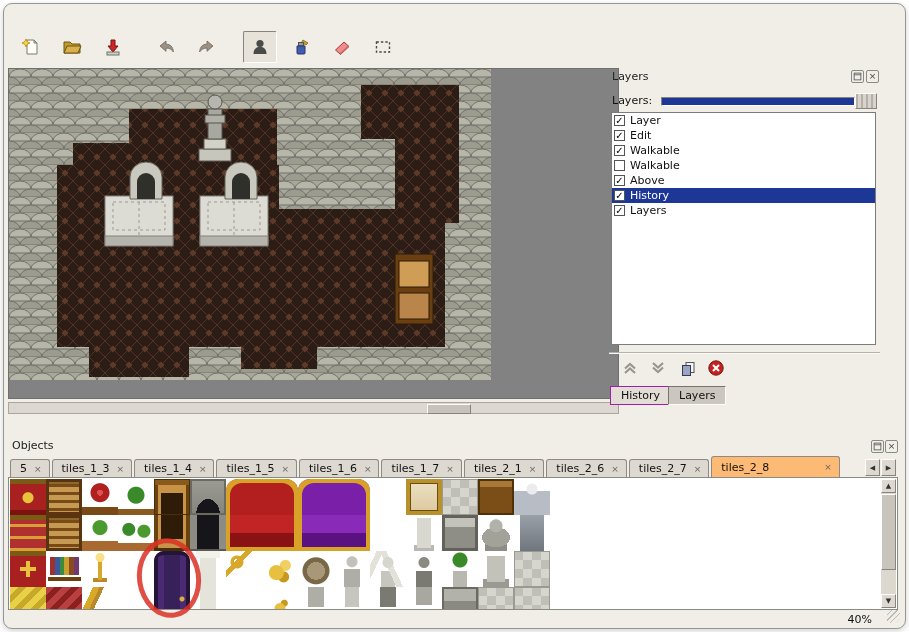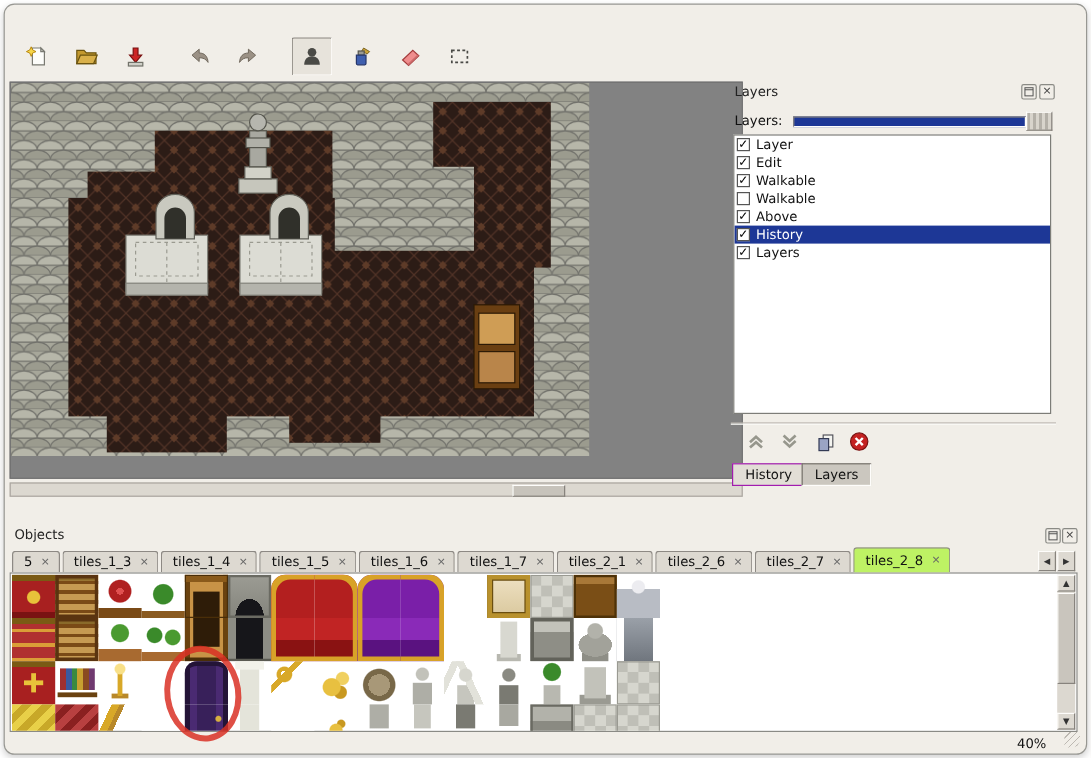--- a/index.html
+++ b/index.html
@@ -39,21 +39,21 @@
   .cb { width:11px; height:11px; flex:none; background:#fff; border:1px solid #555; margin-right:5px; font-size:10px; line-height:10px; text-align:center; color:#000; box-sizing:border-box; }
   .panel-sep { position:absolute; left:0; top:284px; width:271px; border-top:1px solid #b6b2ab; border-bottom:1px solid #fbfaf7; }
   .layer-btn { position:absolute; top:290px; width:22px; height:20px; display:flex; align-items:center; justify-content:center; }
   .dock-tab { position:absolute; top:318px; height:19px; padding:0 10px; display:flex; align-items:center; background:#e2ded6; border:1px solid #a21caf; box-sizing:border-box;justify-content:center; }
   .dock-tab.active { background:#cbc7bf; border-color:#77736d #fefdfb #fefdfb #77736d; }
 
   
   .tilesets-panel { position:absolute; left:8px; top:438px; width:890px; height:176px; font-size:11px; }
   .ts-tabbar { position:absolute; left:2px; top:17px; right:36px; height:22px; display:flex; align-items:flex-end; overflow:hidden; }
   .ts-tab { display:inline-flex; align-items:center; height:18px; padding:0 7px 0 9px; margin-right:2px; background:#ddd9d1; border:1px solid #8d8984; border-bottom:none; border-radius:3px 3px 0 0; white-space:nowrap; box-sizing:border-box; flex:none; }
-  .ts-tab.active { background:#bef264; height:21px; position:relative; z-index:2; }
+  .ts-tab.active { background:#fdba74; height:21px; position:relative; z-index:2;gap:48px; }
   .ts-close { margin-left:7px; font-size:9px; color:#666; }
   .tab-arrow { position:absolute; top:21px; width:15px; height:17px; background:#ddd9d1; font-size:7px; display:flex; align-items:center; justify-content:center; color:#333; box-sizing:border-box; }
   .ts-content { position:absolute; left:0; top:39px; width:890px; height:133px; background:#fff; border:1px solid #8a8a85; box-sizing:border-box; overflow:hidden; }
   .tiles-grid { position:absolute; left:1px; top:1px; }
   .tile-row { display:flex; height:36px; }
   .tile { width:36px; height:36px; flex:none; background:#fff; box-sizing:border-box; }
 
   .vsb { position:absolute; right:1px; top:1px; bottom:1px; width:15px; background:#dcd8d0; }
   .vsb-btn { position:absolute; left:0; width:15px; height:14px; background:#ddd9d1; font-size:7px; display:flex; align-items:center; justify-content:center; color:#333; box-sizing:border-box; }
   .vsb-thumb { position:absolute; left:0; top:15px; width:15px; height:76px; background:#c9c5bd; box-sizing:border-box; }

